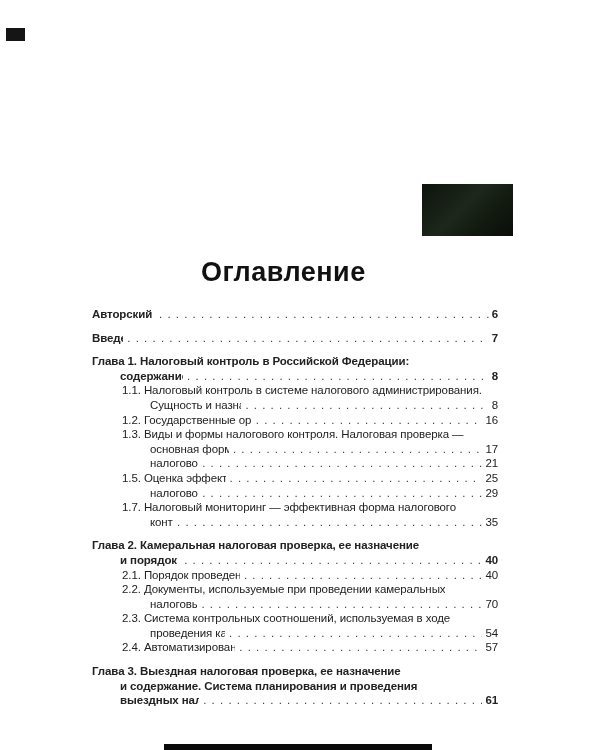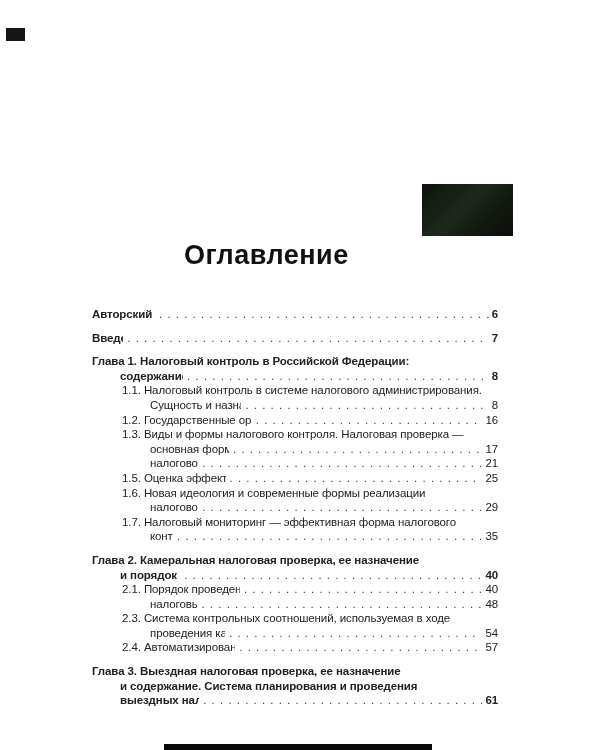--- a/index.html
+++ b/index.html
@@ -38,21 +38,21 @@
     left: 164px;
     top: 744px;
     width: 268px;
     height: 8px;
     background: #0a0a0a;
   }
   .title {
     position: absolute;
     left: 184px;
     top: 240px;
-    margin: 0;
+    margin: 17px;
     font-size: 27px;
     font-weight: 700;
     letter-spacing: 0.5px;
     color: #111111;
   }
   .toc {
     position: absolute;
     left: 92px;
     top: 307px;
     width: 406px;
@@ -155,23 +155,20 @@
         </div>
       </div>
       <div class="entry sub">
         <div class="line">
           <span class="txt">1.5. Оценка эффективности налогового контроля</span>
           <span class="dots"></span>
           <span class="pageNum">25</span>
         </div>
       </div>
       <div class="entry sub">
-        <div class="line">
-          <span class="txt">1.6. Новая идеология и современные формы реализации</span>
-        </div>
         <div class="line cont">
           <span class="txt">налогового контроля</span>
           <span class="dots"></span>
           <span class="pageNum">29</span>
         </div>
       </div>
       <div class="entry sub">
         <div class="line">
           <span class="txt">1.7. Налоговый мониторинг — эффективная форма налогового</span>
         </div>
@@ -192,24 +189,27 @@
         </div>
       </div>
       <div class="entry sub">
         <div class="line">
           <span class="txt">2.1. Порядок проведения камеральной налоговой проверки</span>
           <span class="dots"></span>
           <span class="pageNum">40</span>
         </div>
       </div>
       <div class="entry sub">
+        <div class="line">
+          <span class="txt">2.2. Документы, используемые при проведении камеральных</span>
+        </div>
         <div class="line cont">
           <span class="txt">налоговых проверок</span>
           <span class="dots"></span>
-          <span class="pageNum">48</span>
+          <span class="pageNum">70</span>
         </div>
       </div>
       <div class="entry sub">
         <div class="line">
           <span class="txt">2.3. Система контрольных соотношений, используемая в ходе</span>
         </div>
         <div class="line cont">
           <span class="txt">проведения камеральных проверок</span>
           <span class="dots"></span>
           <span class="pageNum">54</span>

